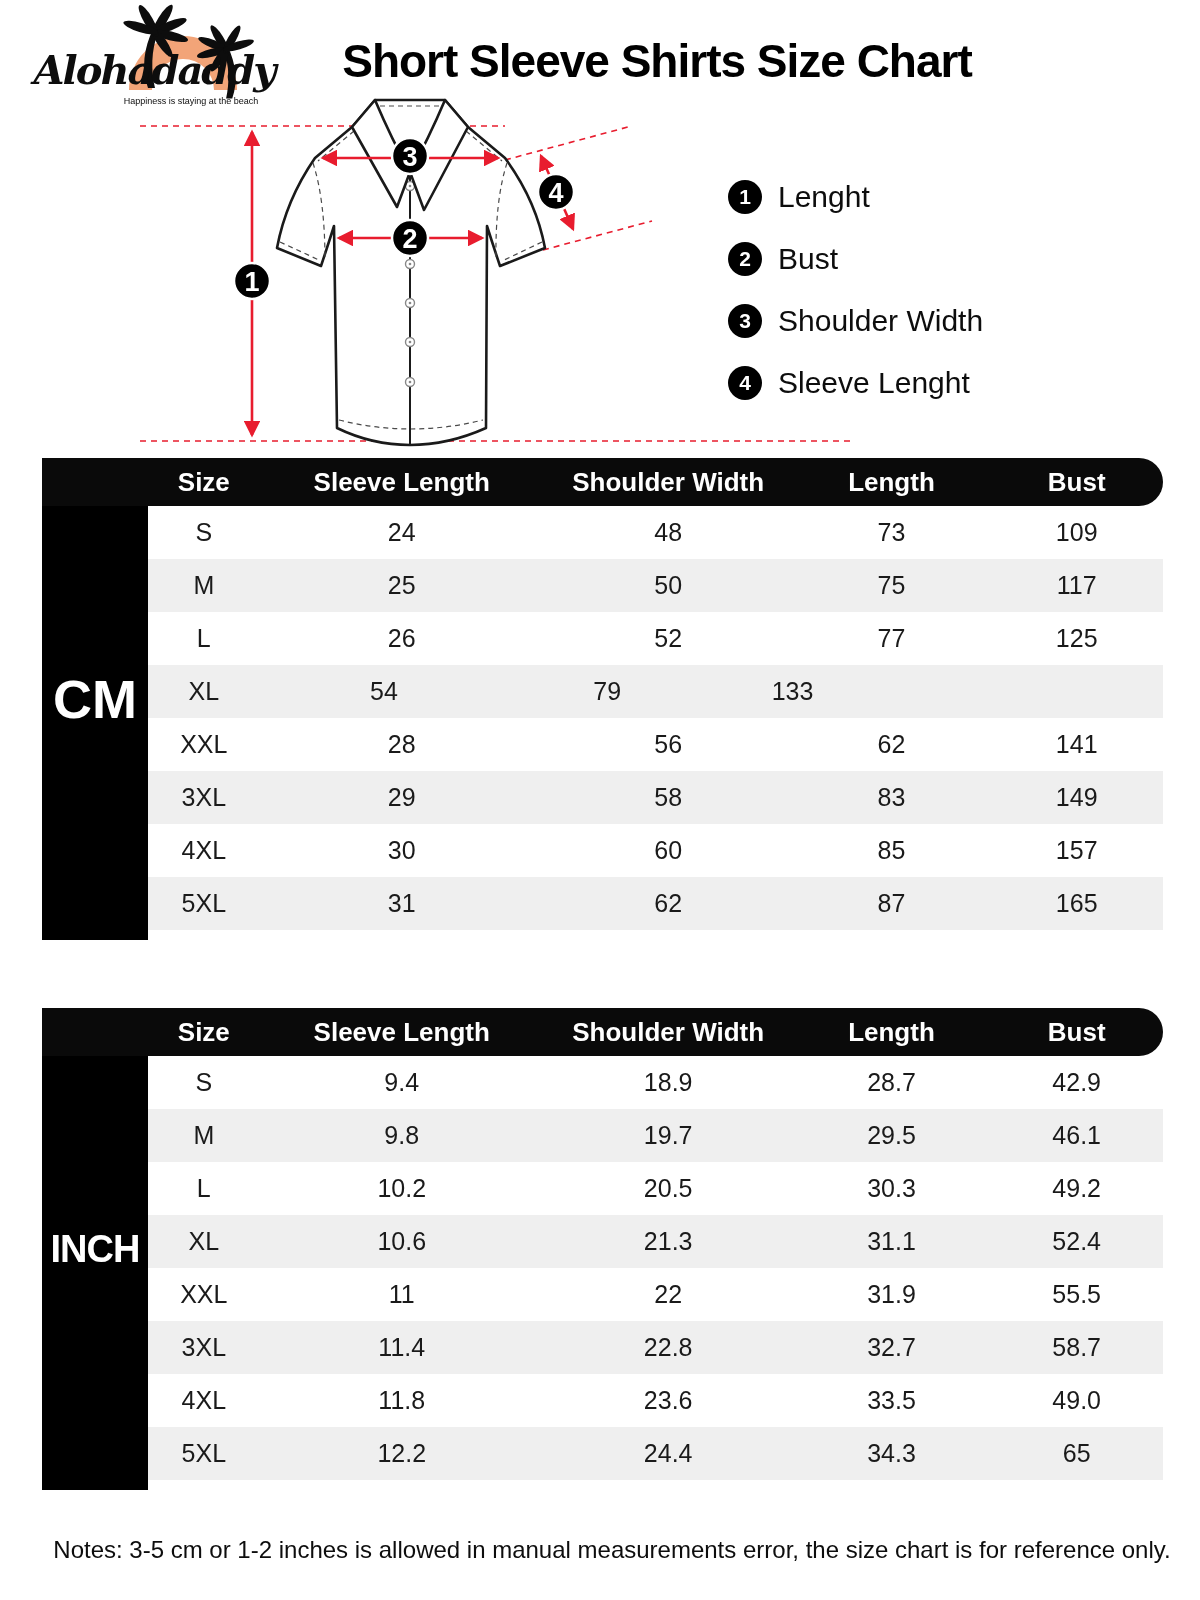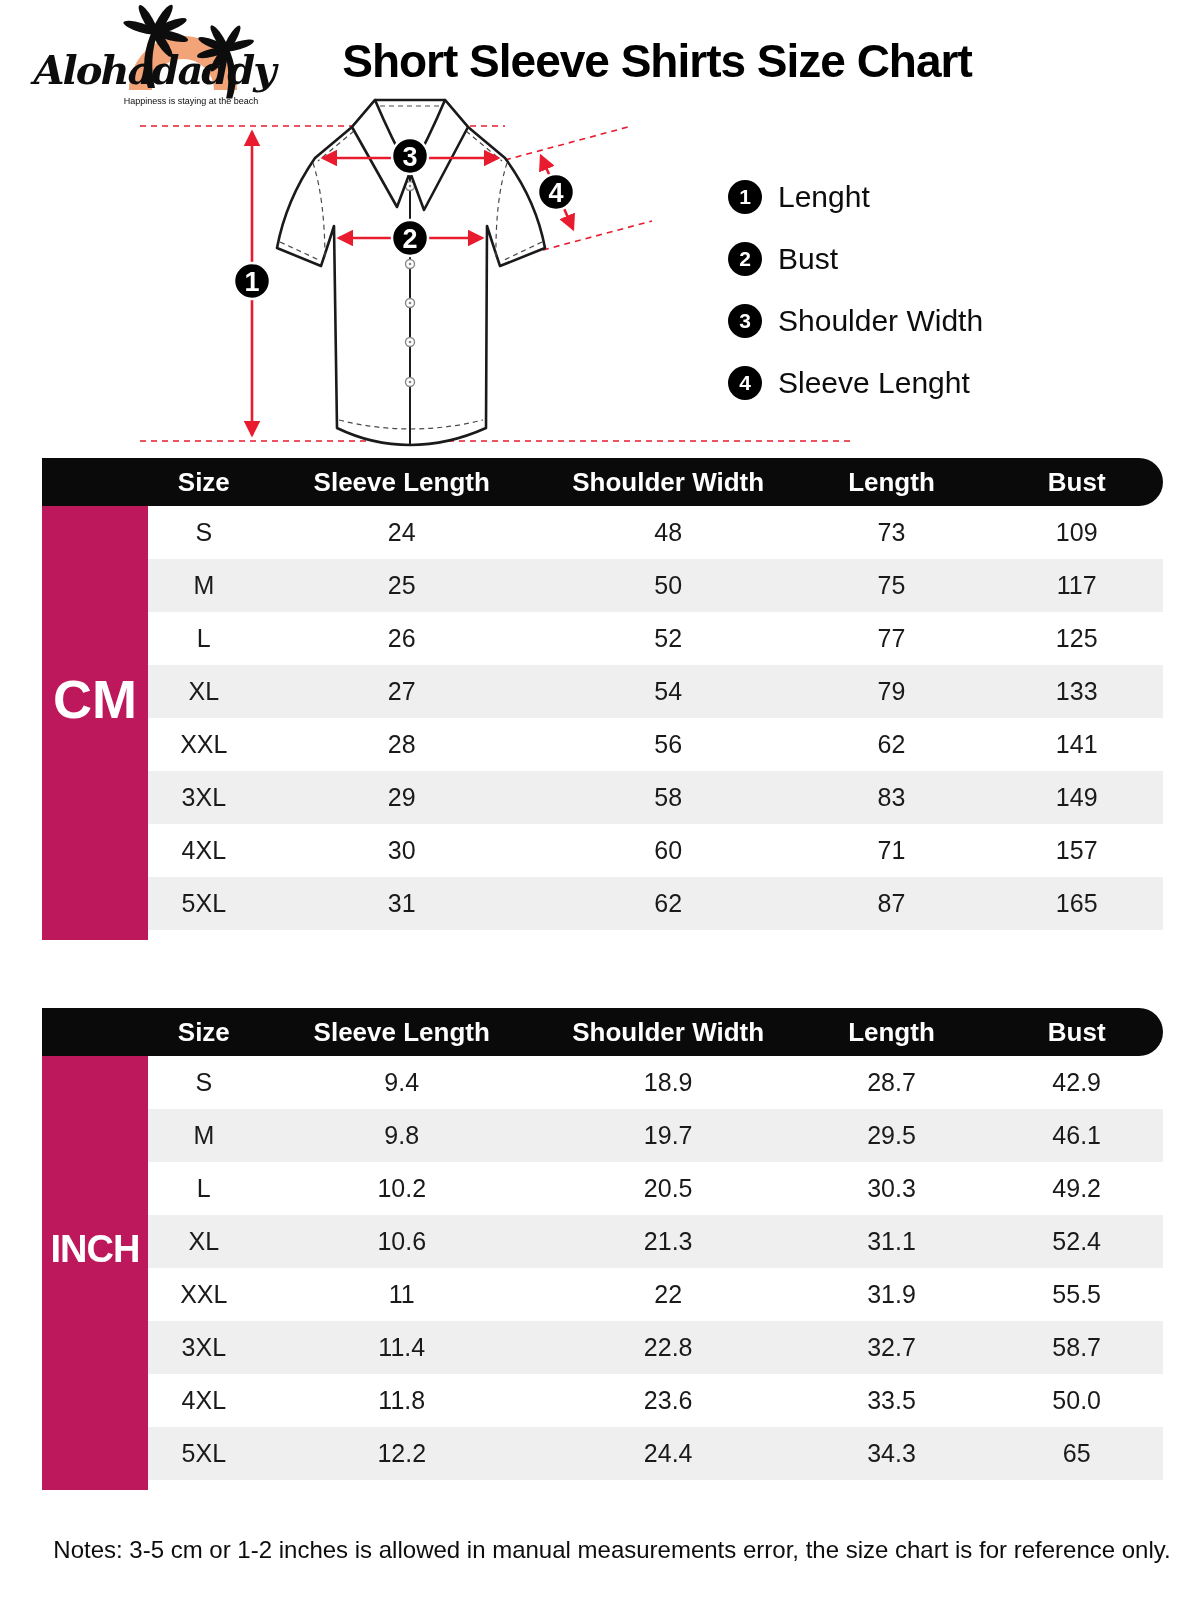--- a/index.html
+++ b/index.html
@@ -34,21 +34,21 @@
   .legend{position:absolute;left:728px;top:180px;list-style:none;margin:0;padding:0;}
   .legend li{display:flex;align-items:center;height:34px;margin-bottom:28px;}
   .badge{width:34px;height:34px;border-radius:50%;background:#000;color:#fff;flex:0 0 34px;
          display:flex;align-items:center;justify-content:center;font-size:21px;font-weight:bold;}
   .legend .lbl{margin-left:16px;font-size:30px;color:#0d0d0d;white-space:nowrap;}
 
   
   .unit-table{position:absolute;left:42px;width:1121px;}
   .cm-table{top:458px;}
   .inch-table{top:1008px;}
-  .side-bar{position:absolute;left:0;top:0;width:106px;height:calc(100% + 10px);background:#be185d;
+  .side-bar{position:absolute;left:0;top:0;width:106px;height:calc(100% + 10px);background:#000000;
             display:flex;align-items:center;justify-content:center;z-index:2;}
   .side-label{color:#fff;font-weight:bold;}
   .cm-table .side-label{font-size:54px;}
   .inch-table .side-label{font-size:38px;letter-spacing:-1px;}
   .t-head{position:relative;z-index:3;height:48px;background:#0a0a0a;border-radius:0 26px 26px 0;
           display:flex;align-items:center;padding-left:106px;box-sizing:border-box;
           color:#fff;font-weight:bold;font-size:26px;}
   .t-rows{margin-left:106px;}
   .t-row{display:flex;align-items:center;height:53px;font-size:25px;color:#1a1a1a;background:#fff;}
   .t-row:nth-child(even){background:#efefef;}
@@ -203,21 +203,20 @@
       </div>
       <div class="t-row">
         <span class="cell c0">L</span>
         <span class="cell c1">26</span>
         <span class="cell c2">52</span>
         <span class="cell c3">77</span>
         <span class="cell c4">125</span>
       </div>
       <div class="t-row">
         <span class="cell c0">XL</span>
-        <span class="cell c1">27</span>
         <span class="cell c2">54</span>
         <span class="cell c3">79</span>
         <span class="cell c4">133</span>
       </div>
       <div class="t-row">
         <span class="cell c0">XXL</span>
         <span class="cell c1">28</span>
         <span class="cell c2">56</span>
         <span class="cell c3">62</span>
         <span class="cell c4">141</span>
@@ -226,21 +225,21 @@
         <span class="cell c0">3XL</span>
         <span class="cell c1">29</span>
         <span class="cell c2">58</span>
         <span class="cell c3">83</span>
         <span class="cell c4">149</span>
       </div>
       <div class="t-row">
         <span class="cell c0">4XL</span>
         <span class="cell c1">30</span>
         <span class="cell c2">60</span>
-        <span class="cell c3">71</span>
+        <span class="cell c3">85</span>
         <span class="cell c4">157</span>
       </div>
       <div class="t-row">
         <span class="cell c0">5XL</span>
         <span class="cell c1">31</span>
         <span class="cell c2">62</span>
         <span class="cell c3">87</span>
         <span class="cell c4">165</span>
       </div>
     </div>
@@ -298,21 +297,21 @@
         <span class="cell c1">11.4</span>
         <span class="cell c2">22.8</span>
         <span class="cell c3">32.7</span>
         <span class="cell c4">58.7</span>
       </div>
       <div class="t-row">
         <span class="cell c0">4XL</span>
         <span class="cell c1">11.8</span>
         <span class="cell c2">23.6</span>
         <span class="cell c3">33.5</span>
-        <span class="cell c4">50.0</span>
+        <span class="cell c4">49.0</span>
       </div>
       <div class="t-row">
         <span class="cell c0">5XL</span>
         <span class="cell c1">12.2</span>
         <span class="cell c2">24.4</span>
         <span class="cell c3">34.3</span>
         <span class="cell c4">65</span>
       </div>
     </div>
   </section>

